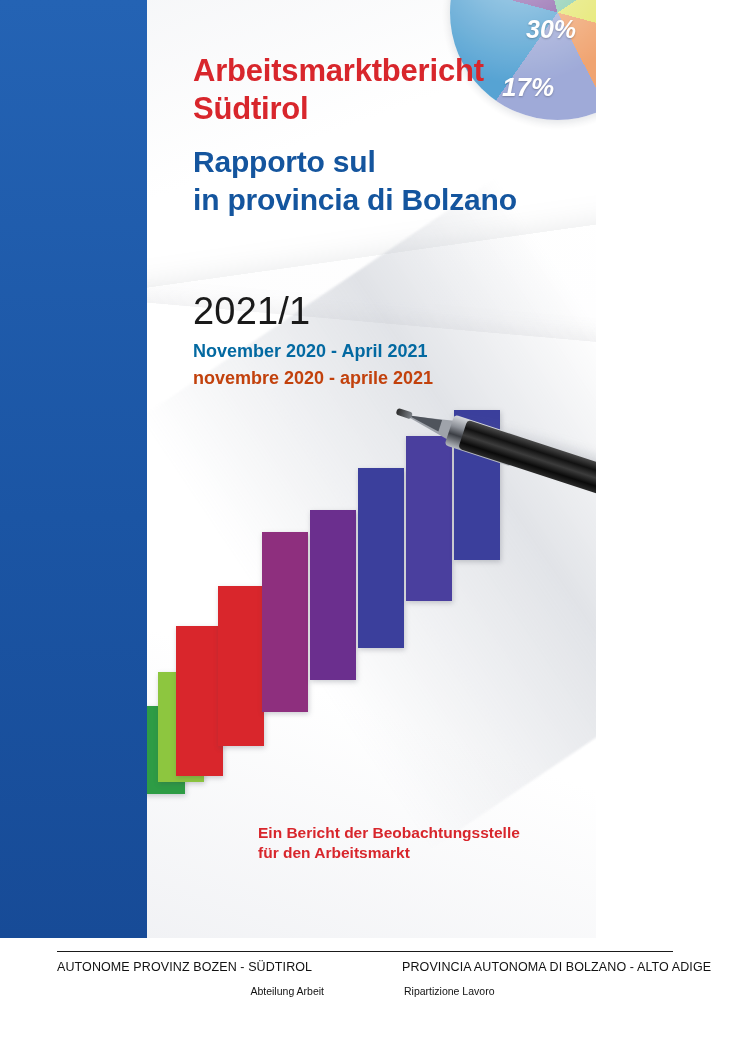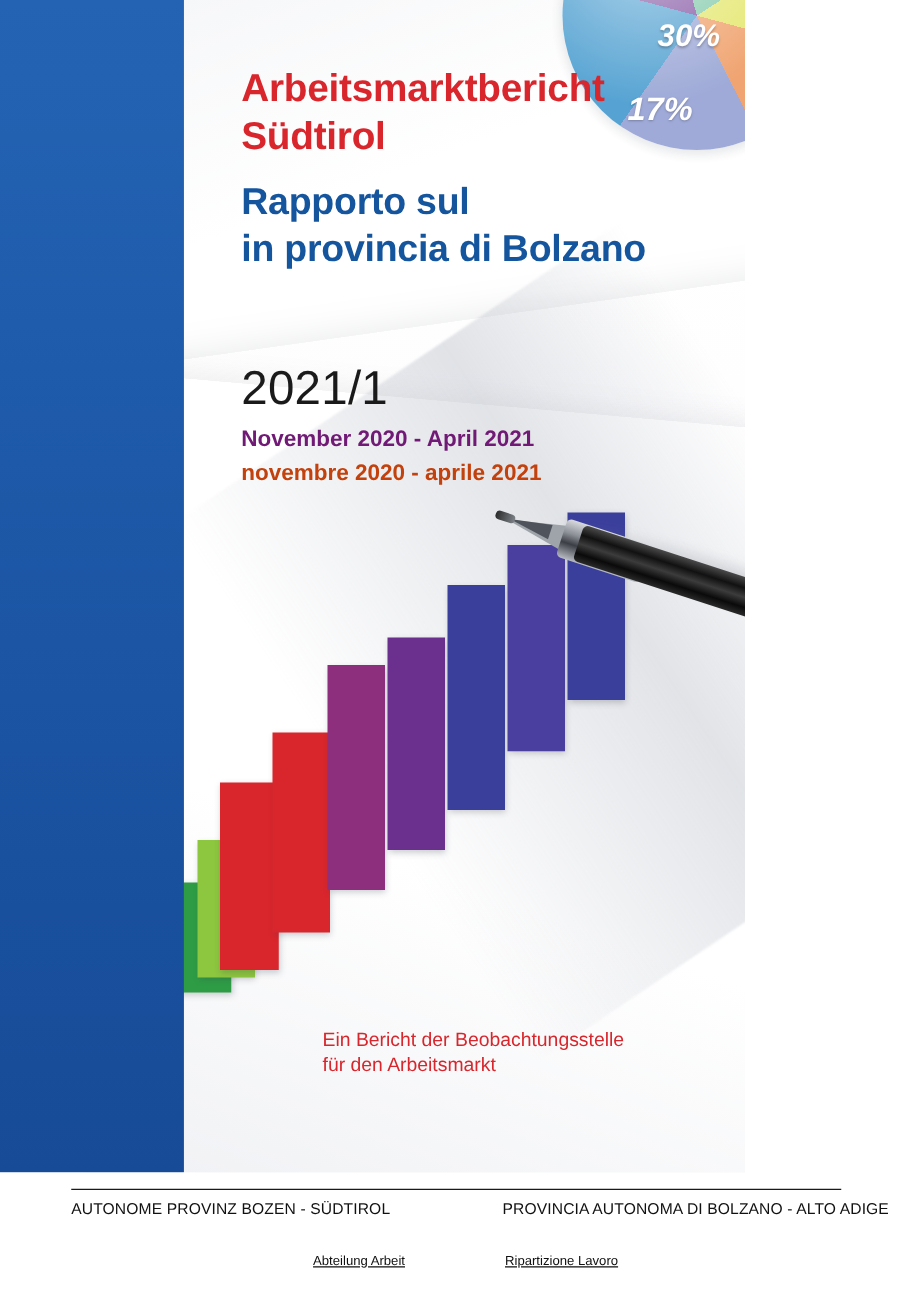--- a/index.html
+++ b/index.html
@@ -241,40 +241,40 @@
     top: 290px;
     color: #1a1a1a;
     font-size: 38px;
     font-weight: normal;
     letter-spacing: 0.2px;
   }
   .period-de {
     position: absolute;
     left: 193px;
     top: 341px;
-    color: #701a75;
+    color: #0369a1;
     font-size: 18px;
     font-weight: bold;
   }
   .period-it {
     position: absolute;
     left: 193px;
     top: 368px;
     color: #c2410c;
     font-size: 18px;
     font-weight: bold;
   }
 
   .credit-de {
     position: absolute;
     left: 258px;
     top: 823px;
     color: #d8262c;
     font-size: 15.5px;
-    font-weight: normal;
+    font-weight: bold;
     line-height: 1.32;
   }
   .credit-it {
     position: absolute;
     left: 258px;
     top: 878px;
     color: #14559e;
     font-size: 15.5px;
     font-weight: bold;
     line-height: 1.32;
@@ -322,22 +322,21 @@
   }
   .footer-title {
     font-size: 12.5px;
     color: #111;
     letter-spacing: 0.1px;
     white-space: nowrap;
   }
   .footer-sub {
     font-size: 10.5px;
     color: #111;
-    margin-top: 29px;
-    text-decoration: underline;
+    margin-top: 11px;
   }
   .footer-left .footer-sub { text-align: right; padding-right: 3px; }
   .footer-right .footer-sub { text-align: left; padding-left: 2px; }
 </style>
 </head>
 <body>
 
 <div class="page">
 
   <div class="cover">

